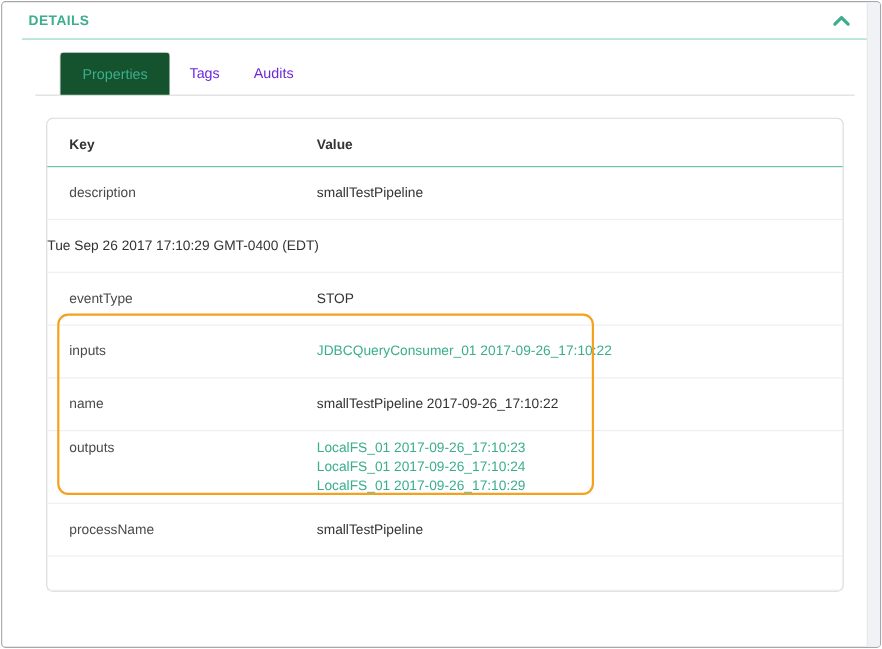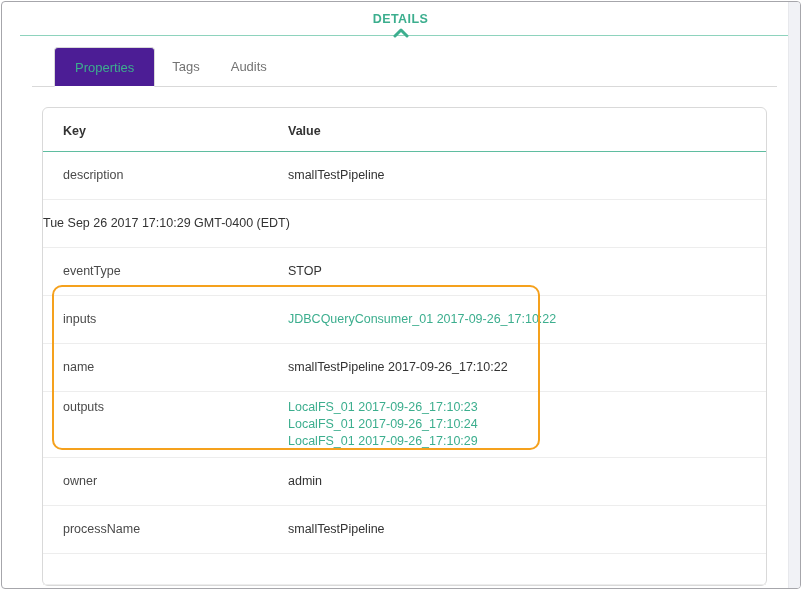--- a/index.html
+++ b/index.html
@@ -25,42 +25,42 @@
     overflow:hidden;
   }
   .right-strip{
     position:absolute;top:0;right:0;width:12px;height:100%;
     background:#f1f2f6;border-left:1px solid #e7e8ec;
   }
   .content{position:relative;width:787px;height:100%;}
 
   
   .panel-header{
-    display:flex;justify-content:space-between;align-items:center;
-    padding:10px 14px 0 24px;height:33px;flex-direction:column;
+    display:flex;justify-content:space-between;align-items:flex-start;
+    padding:10px 14px 0 24px;height:33px;
   }
   .panel-title{
     color:var(--accent);font-weight:bold;font-size:12.5px;letter-spacing:.4px;
   }
   .collapse-btn{display:flex;align-items:center;cursor:pointer;padding:2px;}
   .header-rule{border-bottom:1px solid var(--accent-line);margin-left:18px;}
 
   
   .tabs{
     display:flex;align-items:stretch;margin:11px 12px 0 30px;
     border-bottom:1px solid var(--border);height:40px;
   }
   .tab{
     display:flex;align-items:center;padding:0 14px;font-size:13px;
-    color:#737373;cursor:pointer;white-space:nowrap;
+    color:#6d28d9;cursor:pointer;white-space:nowrap;
   }
   .tab.active{
     color:var(--accent);
     border:1px solid var(--border);border-bottom:1px solid #ffffff;
-    border-radius:4px 4px 0 0;background:#4c1d95;
+    border-radius:4px 4px 0 0;background:#14532d;
     margin-left:22px;margin-bottom:-1px;padding:0 20px;
   }
   .tab.inactive{margin-left:3px;}
 
   
   .table-wrap{
     position:relative;width:725px;margin:20px 0 0 40px;
     border:1px solid var(--border);border-radius:6px;
     font-size:12.5px;background:#fff;
   }
@@ -136,24 +136,20 @@
           </div>
           <div class="trow multi">
             <span class="col-key key">outputs</span>
             <span class="col-value">
               <span class="link">LocalFS_01 2017-09-26_17:10:23</span>
               <span class="link">LocalFS_01 2017-09-26_17:10:24</span>
               <span class="link">LocalFS_01 2017-09-26_17:10:29</span>
             </span>
           </div>
           <div class="trow">
-            <span class="col-key key">owner</span>
-            <span class="col-value">admin</span>
-          </div>
-          <div class="trow">
             <span class="col-key key">processName</span>
             <span class="col-value">smallTestPipeline</span>
           </div>
           <div class="trow">
           </div>
         </div>
       <div class="highlight-overlay" id="hl-overlay" style="top: 177px; height: 165px;"></div>
     </div>
 
   </div>

